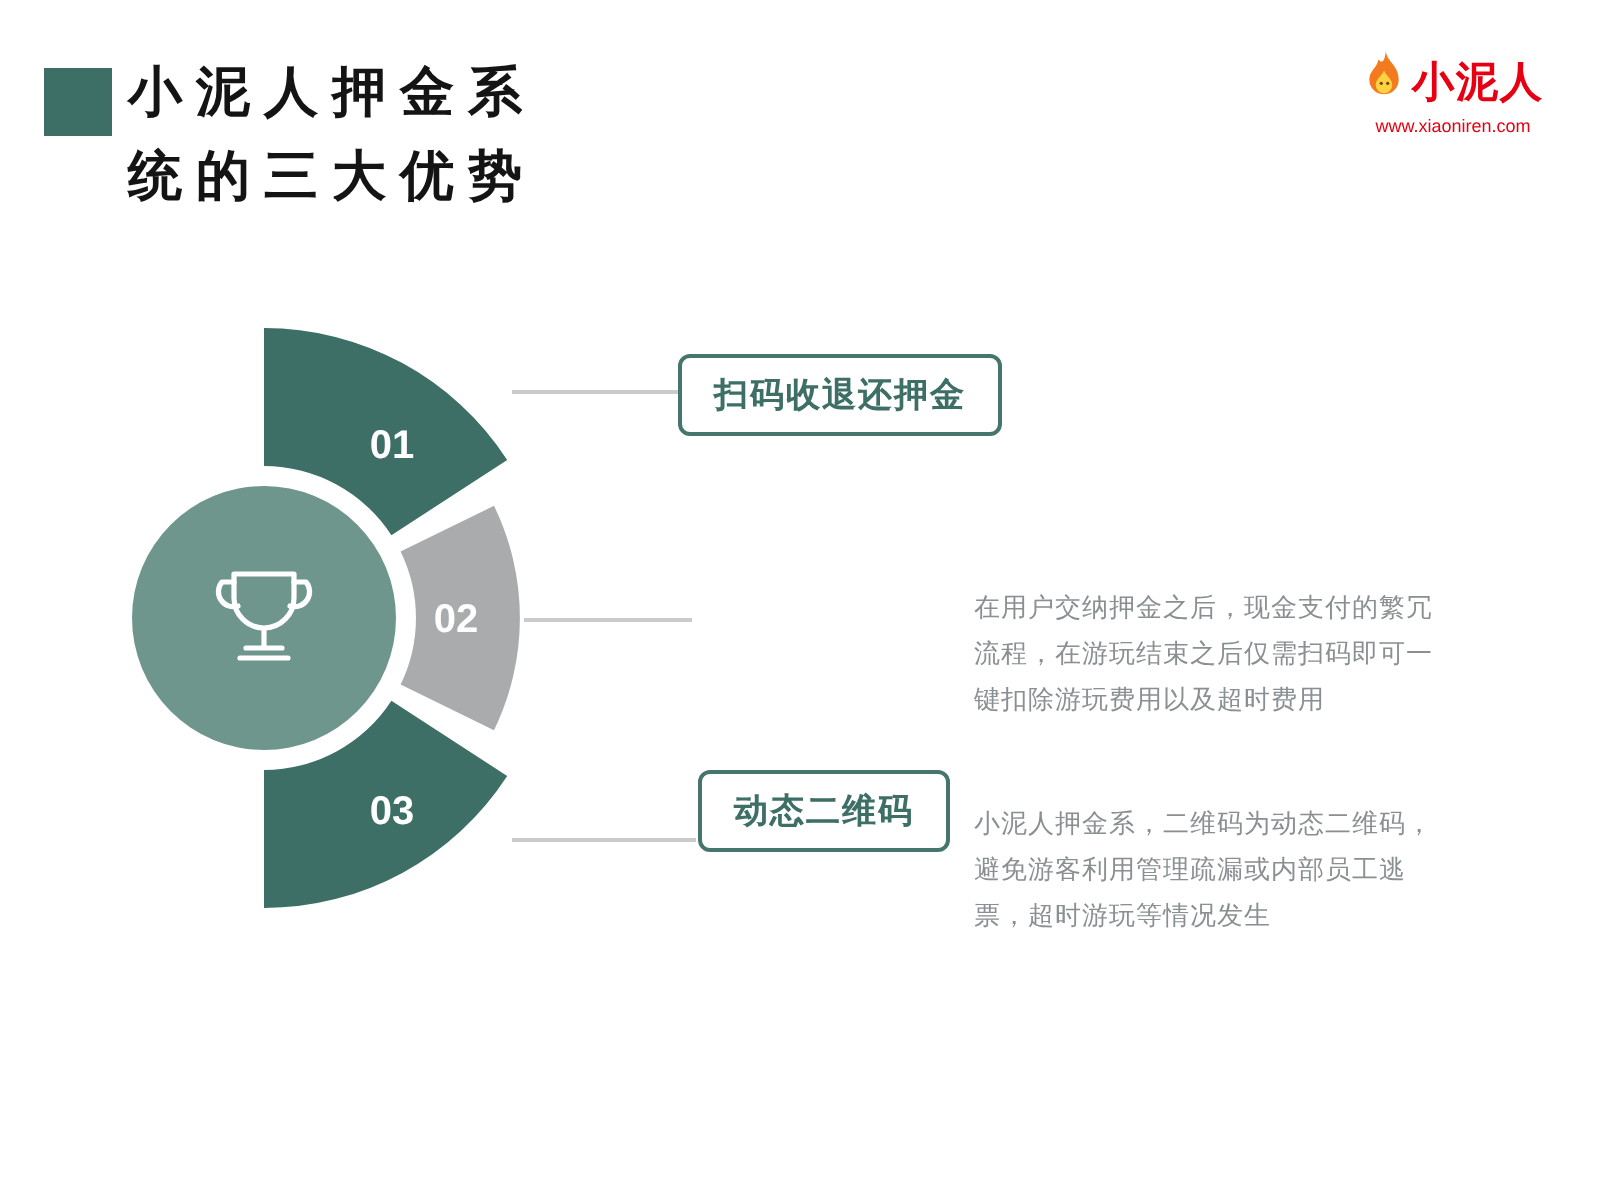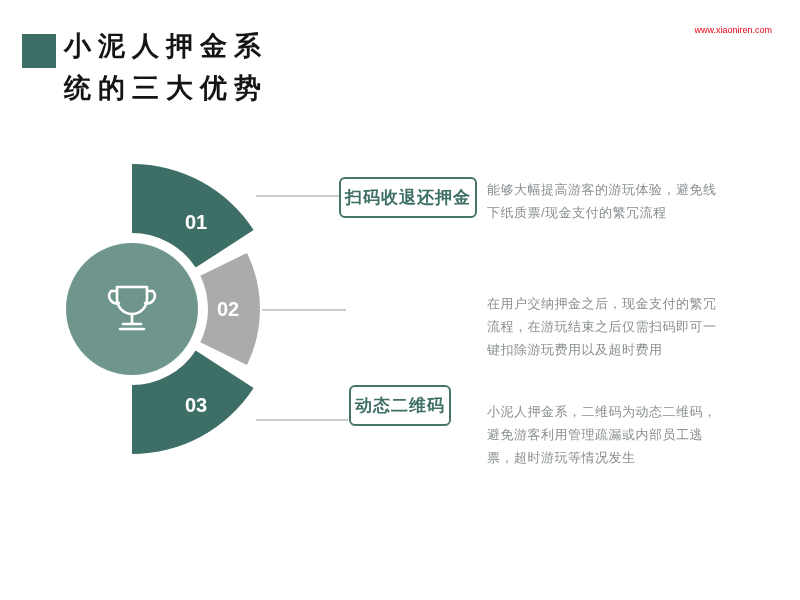--- a/index.html
+++ b/index.html
@@ -27,21 +27,21 @@
   }
   
   .connector{position:absolute;height:2px;background:#c9cccb;}
   .connector.c1{left:256px;top:195px;width:84px;}
   .connector.c2{left:262px;top:309px;width:84px;}
   .connector.c3{left:256px;top:419px;width:92px;}
   
   .label-box{
     position:absolute;border:2px solid #46756b;border-radius:6px;background:#ffffff;
     color:#3e6f66;font-size:17px;font-weight:bold;letter-spacing:1px;
-    padding:7px 4px;white-space:nowrap;
+    padding:7px 16px;white-space:nowrap;
   }
   .label-box.b1{left:339px;top:177px;}
   .label-box.b2{left:345px;top:291px;}
   .label-box.b3{left:349px;top:385px;}
   
   .desc{
     position:absolute;width:232px;font-size:13px;color:#8a8f92;
     line-height:1.75;letter-spacing:0.5px;
   }
   .desc.d1{left:487px;top:179px;}
@@ -53,20 +53,31 @@
 
 <div class="slide">
 
   <div class="title-block">
     <div class="title-square"></div>
     <div class="title-text">小泥人押金系
 统的三大优势</div>
   </div>
 
   <div class="logo">
+    <div class="logo-row">
+      <span>
+        <svg width="22" height="28" viewBox="0 0 24 30">
+          <path d="M13 1 C13 7 20 9 20 17 a8 8 0 0 1 -16 0 C4 12 8 11 9 6 c1.5 2 3.5 2 4 -5 Z" fill="#f47a20"></path>
+          <path d="M12 12 c1.5 3.5 4.5 4.5 4.5 8 a4.5 4.5 0 0 1 -9 0 c0 -3.5 3 -4.5 4.5 -8 Z" fill="#ffd23f"></path>
+          <circle cx="10.5" cy="19" r="0.9" fill="#7a3b12"></circle>
+          <circle cx="14" cy="19" r="0.9" fill="#7a3b12"></circle>
+        </svg>
+      </span>
+      <span class="logo-name">小泥人</span>
+    </div>
     <div class="logo-url">www.xiaoniren.com</div>
   </div>
 
   <svg class="fan-svg" viewBox="0 0 800 600">
 
     <path d="M132,164 A145,145 0 0 1 253.6,230.0 L195.7,267.6 A76,76 0 0 0 132,233 Z" fill="#3e6f66"></path>
 
     <path d="M247.0,252.9 A128,128 0 0 1 247.0,365.1 L200.3,342.3 A76,76 0 0 0 200.3,275.7 Z" fill="#aaabad"></path>
 
     <path d="M253.6,388.0 A145,145 0 0 1 132,454 L132,385 A76,76 0 0 0 195.7,350.4 Z" fill="#3e6f66"></path>
@@ -87,17 +98,16 @@
     <text class="petal-number" x="196" y="412" text-anchor="middle">03</text>
   </svg>
 
   <div class="connector c1"></div>
   <div class="connector c2"></div>
   <div class="connector c3"></div>
 
   <div class="label-box b1">扫码收退还押金</div>
   <div class="label-box b3">动态二维码</div>
 
-  <div class="desc d1">能够大幅提高游客的游玩体验，避免线下纸质票/现金支付的繁冗流程</div>
   <div class="desc d2">在用户交纳押金之后，现金支付的繁冗流程，在游玩结束之后仅需扫码即可一键扣除游玩费用以及超时费用</div>
   <div class="desc d3">小泥人押金系，二维码为动态二维码，避免游客利用管理疏漏或内部员工逃票，超时游玩等情况发生</div>
 
 </div>
 
 </body></html>

